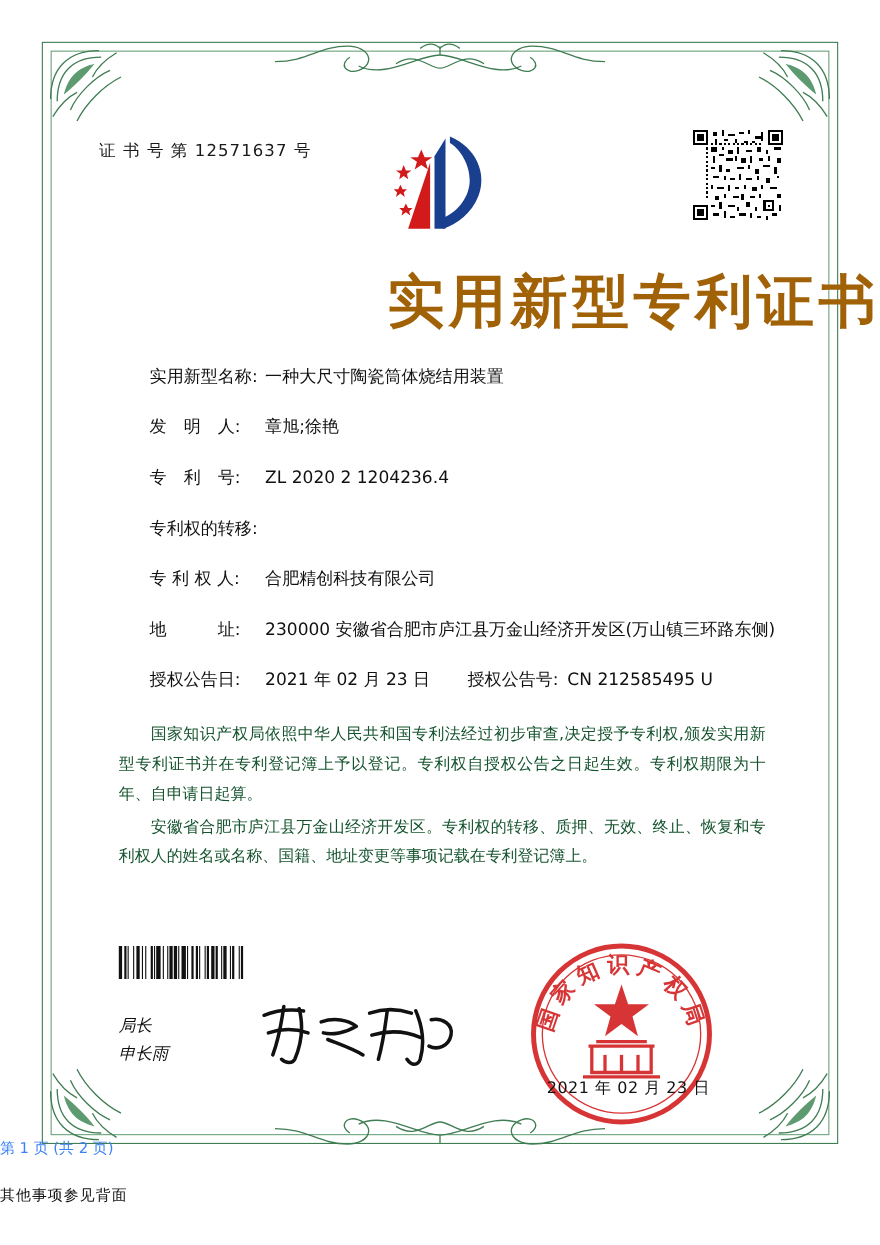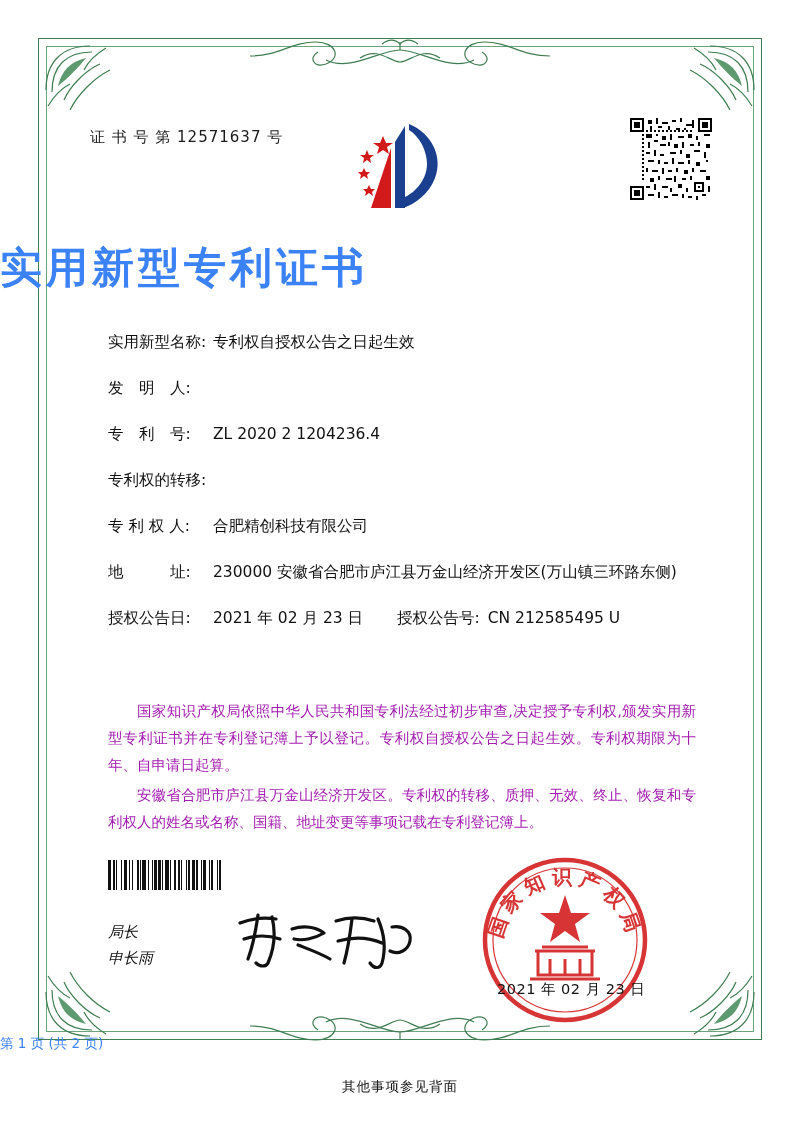--- a/index.html
+++ b/index.html
@@ -91,41 +91,42 @@
     width: 82px;
     height: 82px;
   }
   .qr canvas, .qr svg { display: block; }
 
   .title {
     position: absolute;
     left: 0;
     right: 0;
     top: 240px;
-    text-align: left;
+    text-align: right;
     font-family: "DejaVu Sans", "Liberation Sans", sans-serif;
-    font-size: 42px;
+    font-size: 52px;
     font-weight: bold;
     letter-spacing: 4px;
-    color: #3b82f6;
+    color: #a16207;
   }
 
   .fields {
     position: absolute;
     left: 108px;
     top: 330px;
     width: 600px;
     font-size: 15.5px;
     color: #111;
     line-height: 1.55;
   }
   .field-row {
     display: flex;
     margin-bottom: 22px;
     align-items: flex-start;
+    margin-left: 28px;
   }
   .field-label {
     width: 105px;
     flex: 0 0 105px;
     letter-spacing: 0px;
     white-space: nowrap;
   }
   .field-value {
     flex: 1 1 auto;
     word-break: break-all;
@@ -134,24 +135,24 @@
   .field-label2 {
     flex: 0 0 auto;
     margin-right: 8px;
     white-space: nowrap;
   }
   .field-value2 { flex: 1 1 auto; }
 
   .paragraphs {
     position: absolute;
     left: 108px;
-    top: 698px;
+    top: 655px;
     width: 588px;
     font-size: 14.5px;
-    color: #a21caf;
+    color: #14532d;
     line-height: 1.85;
     text-align: justify;
   }
   .paragraphs p {
     margin: 0 0 4px 0;
     text-indent: 2em;
   }
 
   .barcode {
     position: absolute;
@@ -206,21 +207,20 @@
     left: 0; right: 0;
     top: 1035px;
     text-align: left;
     font-size: 13.5px;
     color: #3b82f6;
   }
   .footnote {
     position: absolute;
     left: 0; right: 0;
     top: 1078px;
-    text-align: center;
     font-size: 13.5px;
     color: #111;
     letter-spacing: 1px;
   }
 </style>
 </head>
 <body>
 
 <div class="page">
 
@@ -451,24 +451,25 @@
         <rect x="39" y="34" width="1" height="3"></rect>
       </g>
     </svg>
   </div>
 
   <div class="title">实用新型专利证书</div>
 
   <div class="fields">
     <div class="field-row">
       <div class="field-label">实用新型名称:</div>
-      <div class="field-value">专利权自授权公告之日起生效</div>
+      <div class="field-value">一种大尺寸陶瓷筒体烧结用装置</div>
     </div>
     <div class="field-row">
       <div class="field-label">发　明　人:</div>
+      <div class="field-value">章旭;徐艳</div>
     </div>
     <div class="field-row">
       <div class="field-label">专　利　号:</div>
       <div class="field-value">ZL 2020 2 1204236.4</div>
     </div>
     <div class="field-row">
       <div class="field-label">专利权的转移:</div>
     </div>
     <div class="field-row">
       <div class="field-label">专 利 权 人:</div>

